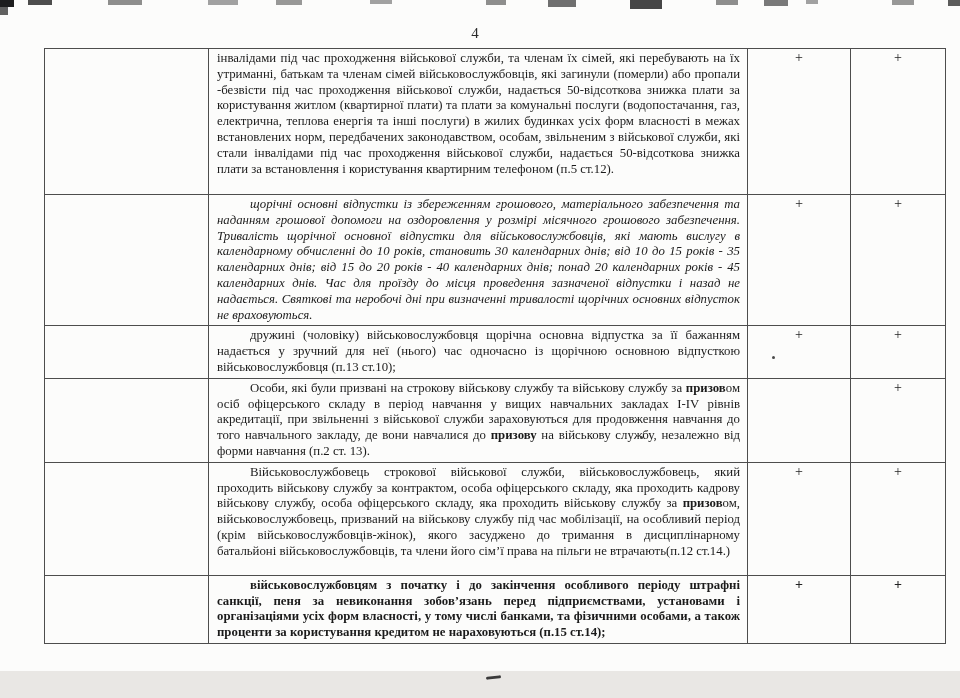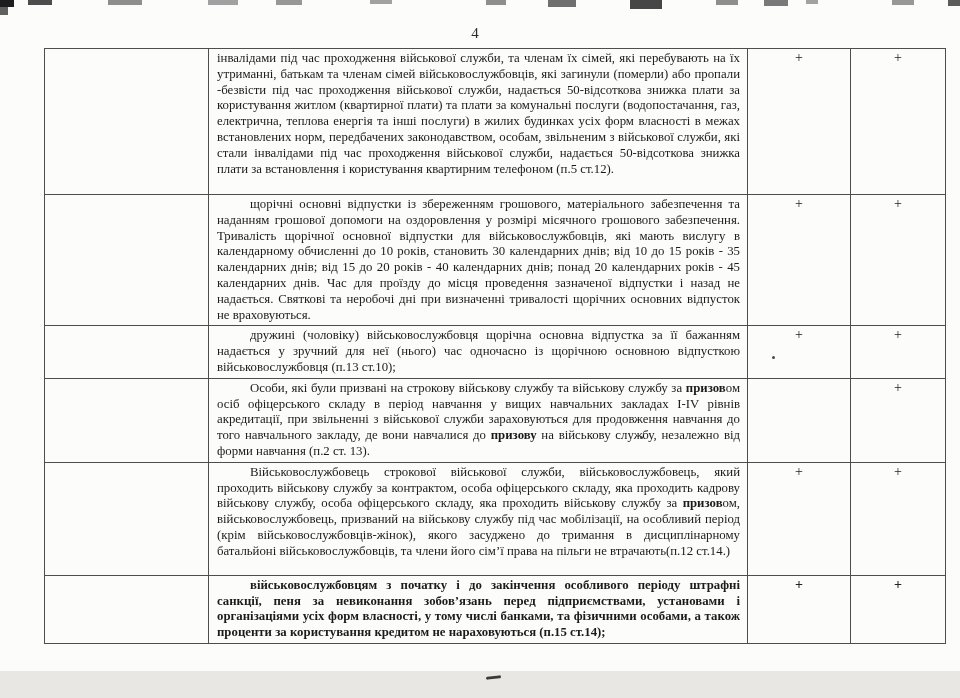--- a/index.html
+++ b/index.html
@@ -76,21 +76,21 @@
         <col class="col-p1">
         <col class="col-p2">
     </colgroup>
     <tbody>
       <tr style="height:146px;padding-left:28px;">
         <td></td>
         <td class="text-cell"><span>інвалідами під час проходження військової служби, та членам їх сімей, які перебувають на їх утриманні, батькам та членам сімей військовослужбовців, які загинули (померли) або пропали -безвісти під час проходження військової служби, надається 50-відсоткова знижка плати за користування житлом (квартирної плати) та плати за комунальні послуги (водопостачання, газ, електрична, теплова енергія та інші послуги) в жилих будинках усіх форм власності в межах встановлених норм, передбачених законодавством, особам, звільненим з військової служби, які стали інвалідами під час проходження військової служби, надається 50-відсоткова знижка плати за встановлення і користування квартирним телефоном (п.5 ст.12).</span></td>
         <td class="plus-cell">+</td>
         <td class="plus-cell">+</td>
       </tr>
-      <tr style="height:127px;">
+      <tr style="height:127px;font-style:italic;">
         <td></td>
         <td class="text-cell indent"><span>щорічні основні відпустки із збереженням грошового, матеріального забезпечення та наданням грошової допомоги на оздоровлення у розмірі місячного грошового забезпечення. Тривалість щорічної основної відпустки для військовослужбовців, які мають вислугу в календарному обчисленні до 10 років, становить 30 календарних днів; від 10 до 15 років - 35 календарних днів; від 15 до 20 років - 40 календарних днів; понад 20 календарних років - 45 календарних днів. Час для проїзду до місця проведення зазначеної відпустки і назад не надається. Святкові та неробочі дні при визначенні тривалості щорічних основних відпусток не враховуються.</span></td>
         <td class="plus-cell">+</td>
         <td class="plus-cell">+</td>
       </tr>
       <tr style="height:48px;">
         <td></td>
         <td class="text-cell indent"><span>дружині (чоловіку) військовослужбовця щорічна основна відпустка за її бажанням надається у зручний для неї (нього) час одночасно із щорічною основною відпусткою військовослужбовця (п.13 ст.10);</span></td>
         <td class="plus-cell">+</td>
         <td class="plus-cell">+</td>

